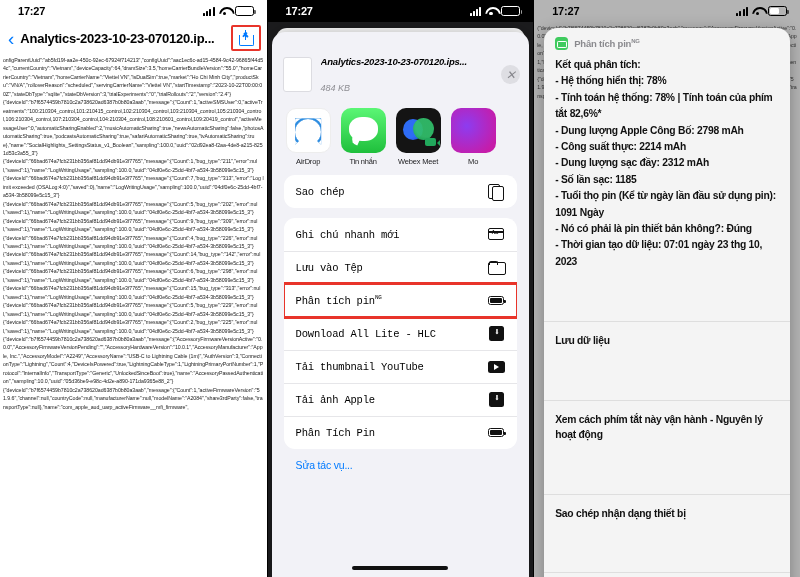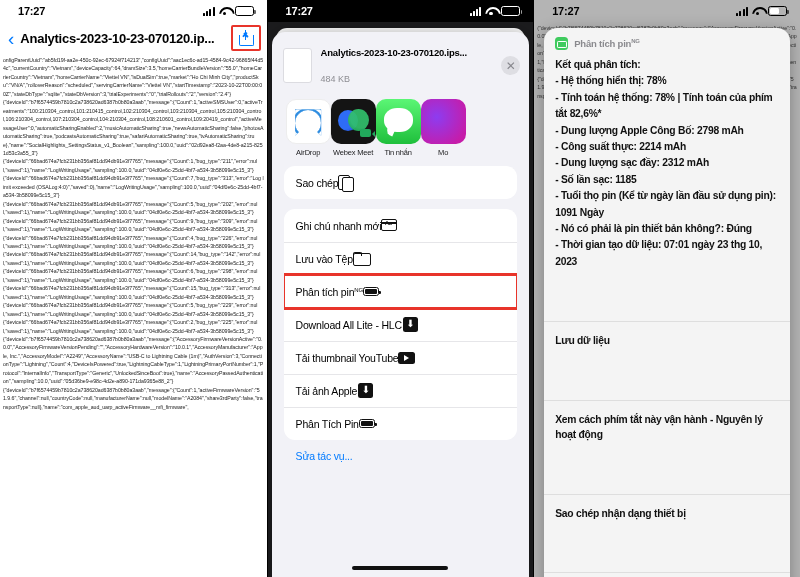--- a/index.html
+++ b/index.html
@@ -71,28 +71,28 @@
   .p2 { background: #000; }
   .p2-bg { position: absolute; inset: 22px 0 0 0; background: #1c1c1e; }
   .p2-bg-inner { position:absolute; inset: 0; background:#fff; border-radius: 11px 11px 0 0; margin: 6px 8px 0 8px; overflow:hidden; }
   .sheet {
     position: absolute; left: 4px; right: 4px; top: 32px; bottom: 0;
     background: #f2f2f7; border-radius: 13px 13px 0 0;
     box-shadow: 0 -2px 14px rgba(0,0,0,.25);
     display: flex; flex-direction: column;
     overflow: hidden;
   }
-  .sheet-head { display: flex; align-items: center; gap: 9px; padding: 15px 9px 9px 11px; }
+  .sheet-head { display: flex; align-items: center; gap: 9px; padding: 24px 9px 9px 11px; font-style: italic; }
   .file-thumb { width: 29px; height: 35px; background: #fff; border: 1px solid #dcdce1; border-radius: 3px; flex: 0 0 auto; }
   .sheet-head-txt { flex: 1; min-width: 0; }
   .sheet-fname { font-size: 9.5px; font-weight: bold; color: #000; white-space: nowrap; overflow: hidden; letter-spacing: -0.2px; }
   .sheet-fsize { font-size: 9px; color: #8e8e93; margin-top: 16px; }
   .close-btn { width: 19px; height: 19px; border-radius: 50%; background: #dedee3; color: #87878d; font-size: 12px; display: flex; align-items: center; justify-content: center; flex: 0 0 auto; font-weight: 500; }
 
-  .apps-row { display: flex; padding: 6px 6px 9px 14px; align-items: center; }
+  .apps-row { display: flex; gap: 10px; padding: 6px 6px 9px 14px; align-items: center; }
   .app { width: 45px; flex: 0 0 auto; text-align: center; }
   .app-ico { width: 45px; height: 45px; border-radius: 10px; margin: 0 auto 4px; position: relative; overflow: hidden; }
   .app-label { font-size: 7.5px; color: #1c1c1e; letter-spacing: -0.2px; white-space: nowrap; }
   .ic-airdrop { background: #fff; border: 1px solid #ededed; }
   .ic-airdrop::after {
     content: ""; position: absolute; left: 50%; top: 50%; transform: translate(-50%,-46%);
     width: 26px; height: 26px; border-radius: 50%;
     box-shadow: 0 0 0 2.2px #2d8ce0, 0 0 0 5px #fff, 0 0 0 7px #2d8ce0, 0 0 0 10px #fff, 0 0 0 12px #2d8ce0;
     clip-path: polygon(0 0,100% 0,100% 100%,50% 55%,0 100%);
   }
@@ -108,23 +108,24 @@
   }
   .msg-tail { position:absolute; left:10px; bottom:8px; width:8px; height:8px; background:#fff; border-radius:0 0 0 8px; transform: rotate(10deg) skewX(-14deg); }
   .ic-mail { background: linear-gradient(180deg,#22a7fb,#1377ee); }
   .ic-mail::after { content:""; position:absolute; left:7px; top:12px; width:31px; height:21px; border:1.7px solid #fff; border-radius:3px; }
   .mail-flap { position:absolute; left:7px; top:12px; width:31px; height:21px; overflow:hidden; z-index:3;}
   .mail-flap::after { content:""; position:absolute; left:3.5px; top:-10px; width:24px; height:24px; border-right:1.7px solid #fff; border-bottom:1.7px solid #fff; transform: rotate(45deg); }
   .ic-more { background: radial-gradient(circle at 35% 40%, #8d3cf0, #c61ca9 80%); }
 
   .menu-group { background: #fff; border-radius: 11px; margin: 0 12px 10px; overflow: hidden; }
   .menu-row {
-    display: flex; align-items: center; 
+    display: flex; align-items: center; justify-content: space-between;
     padding: 0 12px; height: 33px; font-size: 10.5px; color: #000;
     letter-spacing: -0.2px;
+    font-family: Liberation Mono, monospace;
   }
   .menu-row + .menu-row { box-shadow: inset 0 1px 0 #e6e6e9; }
   .menu-row.highlighted { outline: 3px solid #e8342a; outline-offset: -1px; position: relative; z-index: 5; }
   .mrow-label sup { font-size: 6px; vertical-align: super; }
   .mi { width: 17px; height: 17px; position: relative; flex: 0 0 auto; }
   .mi-copy::before { content:""; position:absolute; left:0; top:1px; width:10px; height:13px; border:1.3px solid #111; border-radius:2px; }
   .mi-copy::after { content:""; position:absolute; left:4px; top:3px; width:10px; height:13px; border:1.3px solid #111; border-radius:2px; background:#fff; }
   .mi-note { position:absolute; left:0; top:2px; width:16px; height:12px; border:1.4px solid #111; border-radius:2px; }
   .mi-note::after { content:"Aa"; position:absolute; left:2.6px; top:0.4px; font-size:5.5px; font-weight:bold; color:#111; }
   .mi-note::before { content:""; position:absolute; left:0; top:2.4px; right:0; height:1.2px; background:#111;}
@@ -237,30 +238,30 @@
         </div>
         <div class="close-btn">✕</div>
       </div>
 
       <div class="apps-row">
         <div class="app">
           <div class="app-ico ic-airdrop"></div>
           <div class="app-label">AirDrop</div>
         </div>
         <div class="app">
+          <div class="app-ico ic-msg">
+              <span class="msg-tail"></span>
+            </div>
+          <div class="app-label">Tin nhắn</div>
+        </div>
+        <div class="app">
           <div class="app-ico ic-webex">
               <span class="webex-cam"></span>
             </div>
           <div class="app-label">Webex Meet</div>
-        </div>
-        <div class="app">
-          <div class="app-ico ic-msg">
-              <span class="msg-tail"></span>
-            </div>
-          <div class="app-label">Tin nhắn</div>
         </div>
         <div class="app">
           <div class="app-ico ic-more"></div>
           <div class="app-label">Mo</div>
         </div>
       </div>
 
       <div class="menu-group">
         <div class="menu-row">
           <span class="mrow-label">Sao chép</span>

